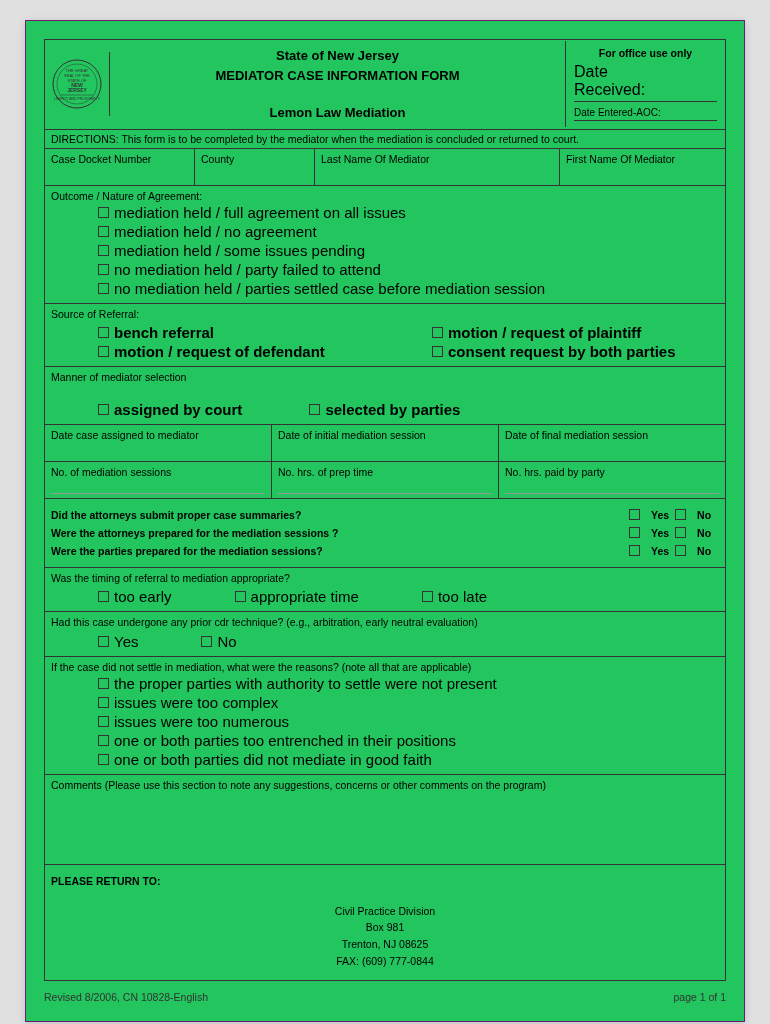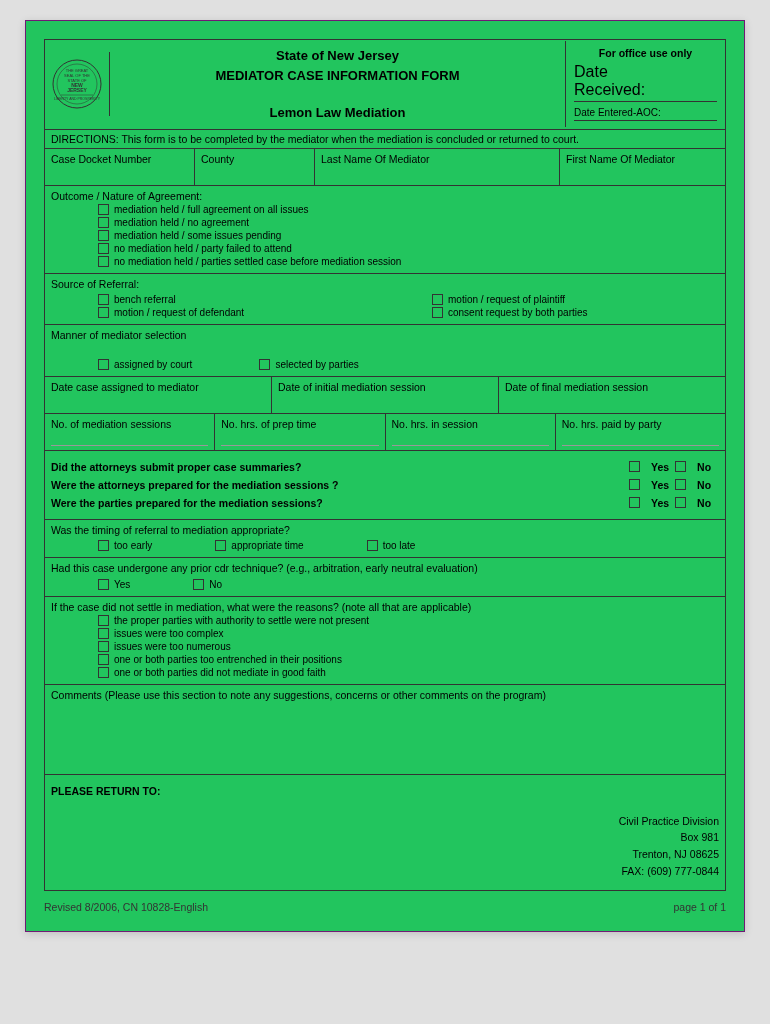--- a/index.html
+++ b/index.html
@@ -83,23 +83,23 @@
     }
     .section:last-child {
       border-bottom: none;
     }
     .section-label {
       font-size: 10.5px;
       margin-bottom: 2px;
     }
     .checkbox-row {
       display: flex;
-      align-items: flex-start;
+      align-items: center;
       margin: 2px 0;
-      font-size: 10px;
+      font-size: 15px;
       padding-left: 47px;
     }
     .checkbox {
       width: 11px;
       height: 11px;
       border: 1px solid #333;
       display: inline-block;
       margin-right: 5px;
       flex-shrink: 0;
     }
@@ -125,26 +125,28 @@
     .case-info-cell.docket { width: 150px; }
     .case-info-cell.county { width: 120px; }
     .case-info-cell.last-name { flex: 1; }
     .case-info-cell.first-name { width: 165px; }
     
     .two-col {
       display: flex;
     }
     .two-col .col {
       flex: 1;
+      font-weight: bold;
     }
     
     .manner-row {
       display: flex;
       align-items: center;
       margin-top: 16px;
+      font-weight: bold;
     }
     .manner-row .checkbox-row {
       margin-right: 20px;
     }
     
     .date-row {
       display: flex;
       border-bottom: 1px solid #333;
       font-size: 10.5px;
     }
@@ -217,21 +219,21 @@
     
     .return-section {
       padding: 10px 6px;
       font-size: 10.5px;
     }
     .return-section .please {
       font-weight: bold;
       margin-bottom: 16px;
     }
     .return-address {
-      text-align: right;
+      text-align: center;
       line-height: 1.6;
     }
     
     .footer {
       display: flex;
       justify-content: space-between;
       margin-top: 10px;
       font-size: 10.5px;
       color: #333;
     }
@@ -384,24 +386,20 @@
     <div class="sessions-row">
       <div class="sessions-cell">
         <div>No. of mediation sessions</div>
         <div class="value">&nbsp;</div>
       </div>
       <div class="sessions-cell">
         <div>No. hrs. of prep time</div>
         <div class="value">&nbsp;</div>
       </div>
       <div class="sessions-cell">
-        <div>No. hrs. in session</div>
-        <div class="value">&nbsp;</div>
-      </div>
-      <div class="sessions-cell">
         <div>No. hrs. paid by party</div>
         <div class="value">&nbsp;</div>
       </div>
     </div>
 
     <div class="yesno-section" id="yesno-section">
         <div class="yesno-row">
       <span class="question">Did the attorneys submit proper case summaries?</span>
       <span class="yesno-options">
         <span class="checkbox"></span>

